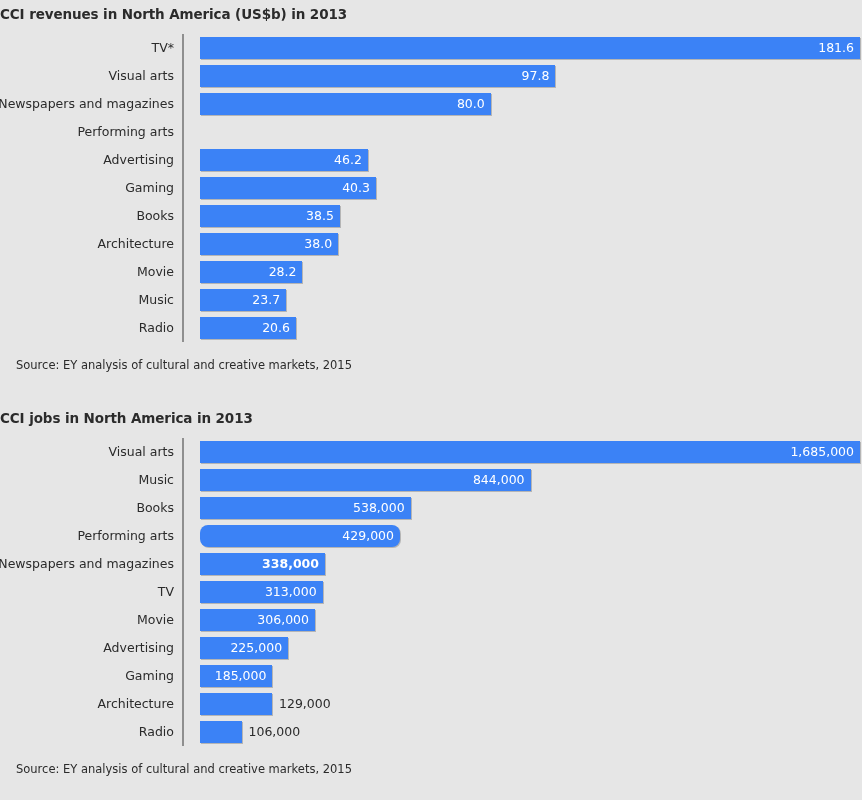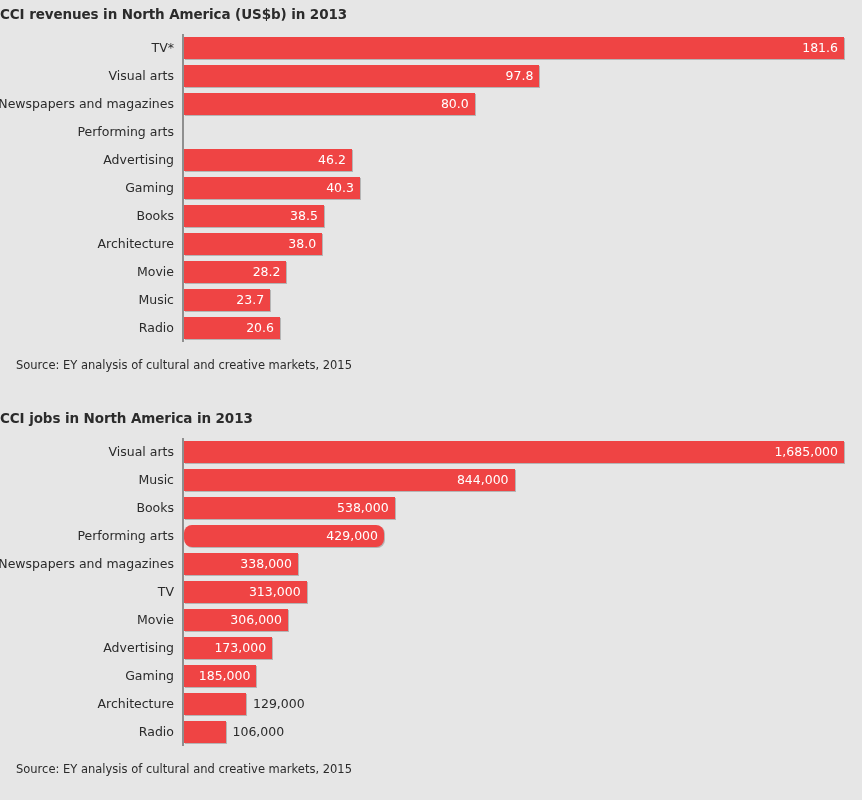--- a/index.html
+++ b/index.html
@@ -66,24 +66,24 @@
   }
   .bar-track {
     position: absolute;
     left: 184px;
     top: 3px;
     height: 22px;
     right: 0;
   }
   .bar {
     position: absolute;
-    left: 0;
+    left: 16px;
     top: 0;
     height: 22px;
-    background: #ef4444;
+    background: #3b82f6;
     box-shadow: 1px 1px 0 0 rgba(140,140,140,0.55);
   }
   .bar-value {
     position: absolute;
     top: 0;
     height: 22px;
     line-height: 22px;
     font-size: 12.5px;
     white-space: nowrap;
   }
@@ -232,61 +232,61 @@
           <div class="row-label">Performing arts</div>
           <div class="bar-track">
             <div class="bar" style="width: 200px; border-radius: 8px;">
               <span class="bar-value inside">429,000</span>
             </div>
           </div>
         </div>
         <div class="row">
           <div class="row-label">Newspapers and magazines</div>
           <div class="bar-track">
-            <div class="bar" style="width: 114px;">
+            <div class="bar" style="width: 125px; font-weight: bold;">
               <span class="bar-value inside">338,000</span>
             </div>
           </div>
         </div>
         <div class="row">
           <div class="row-label">TV</div>
           <div class="bar-track">
             <div class="bar" style="width: 122.599px;">
               <span class="bar-value inside">313,000</span>
             </div>
           </div>
         </div>
         <div class="row">
           <div class="row-label">Movie</div>
           <div class="bar-track">
-            <div class="bar" style="width: 104px;">
+            <div class="bar" style="width: 115px;">
               <span class="bar-value inside">306,000</span>
             </div>
           </div>
         </div>
         <div class="row">
           <div class="row-label">Advertising</div>
           <div class="bar-track">
             <div class="bar" style="width: 88.1306px;">
-              <span class="bar-value inside">173,000</span>
+              <span class="bar-value inside">225,000</span>
             </div>
           </div>
         </div>
         <div class="row">
           <div class="row-label">Gaming</div>
           <div class="bar-track">
             <div class="bar" style="width: 72.4629px;">
               <span class="bar-value inside">185,000</span>
             </div>
           </div>
         </div>
         <div class="row">
           <div class="row-label">Architecture</div>
           <div class="bar-track">
-            <div class="bar" style="width: 62px;">
+            <div class="bar" style="width: 62px; padding-left: 10px;">
               <span class="bar-value outside">129,000</span>
             </div>
           </div>
         </div>
         <div class="row">
           <div class="row-label">Radio</div>
           <div class="bar-track">
             <div class="bar" style="width: 41.5193px;">
               <span class="bar-value outside">106,000</span>
             </div>

